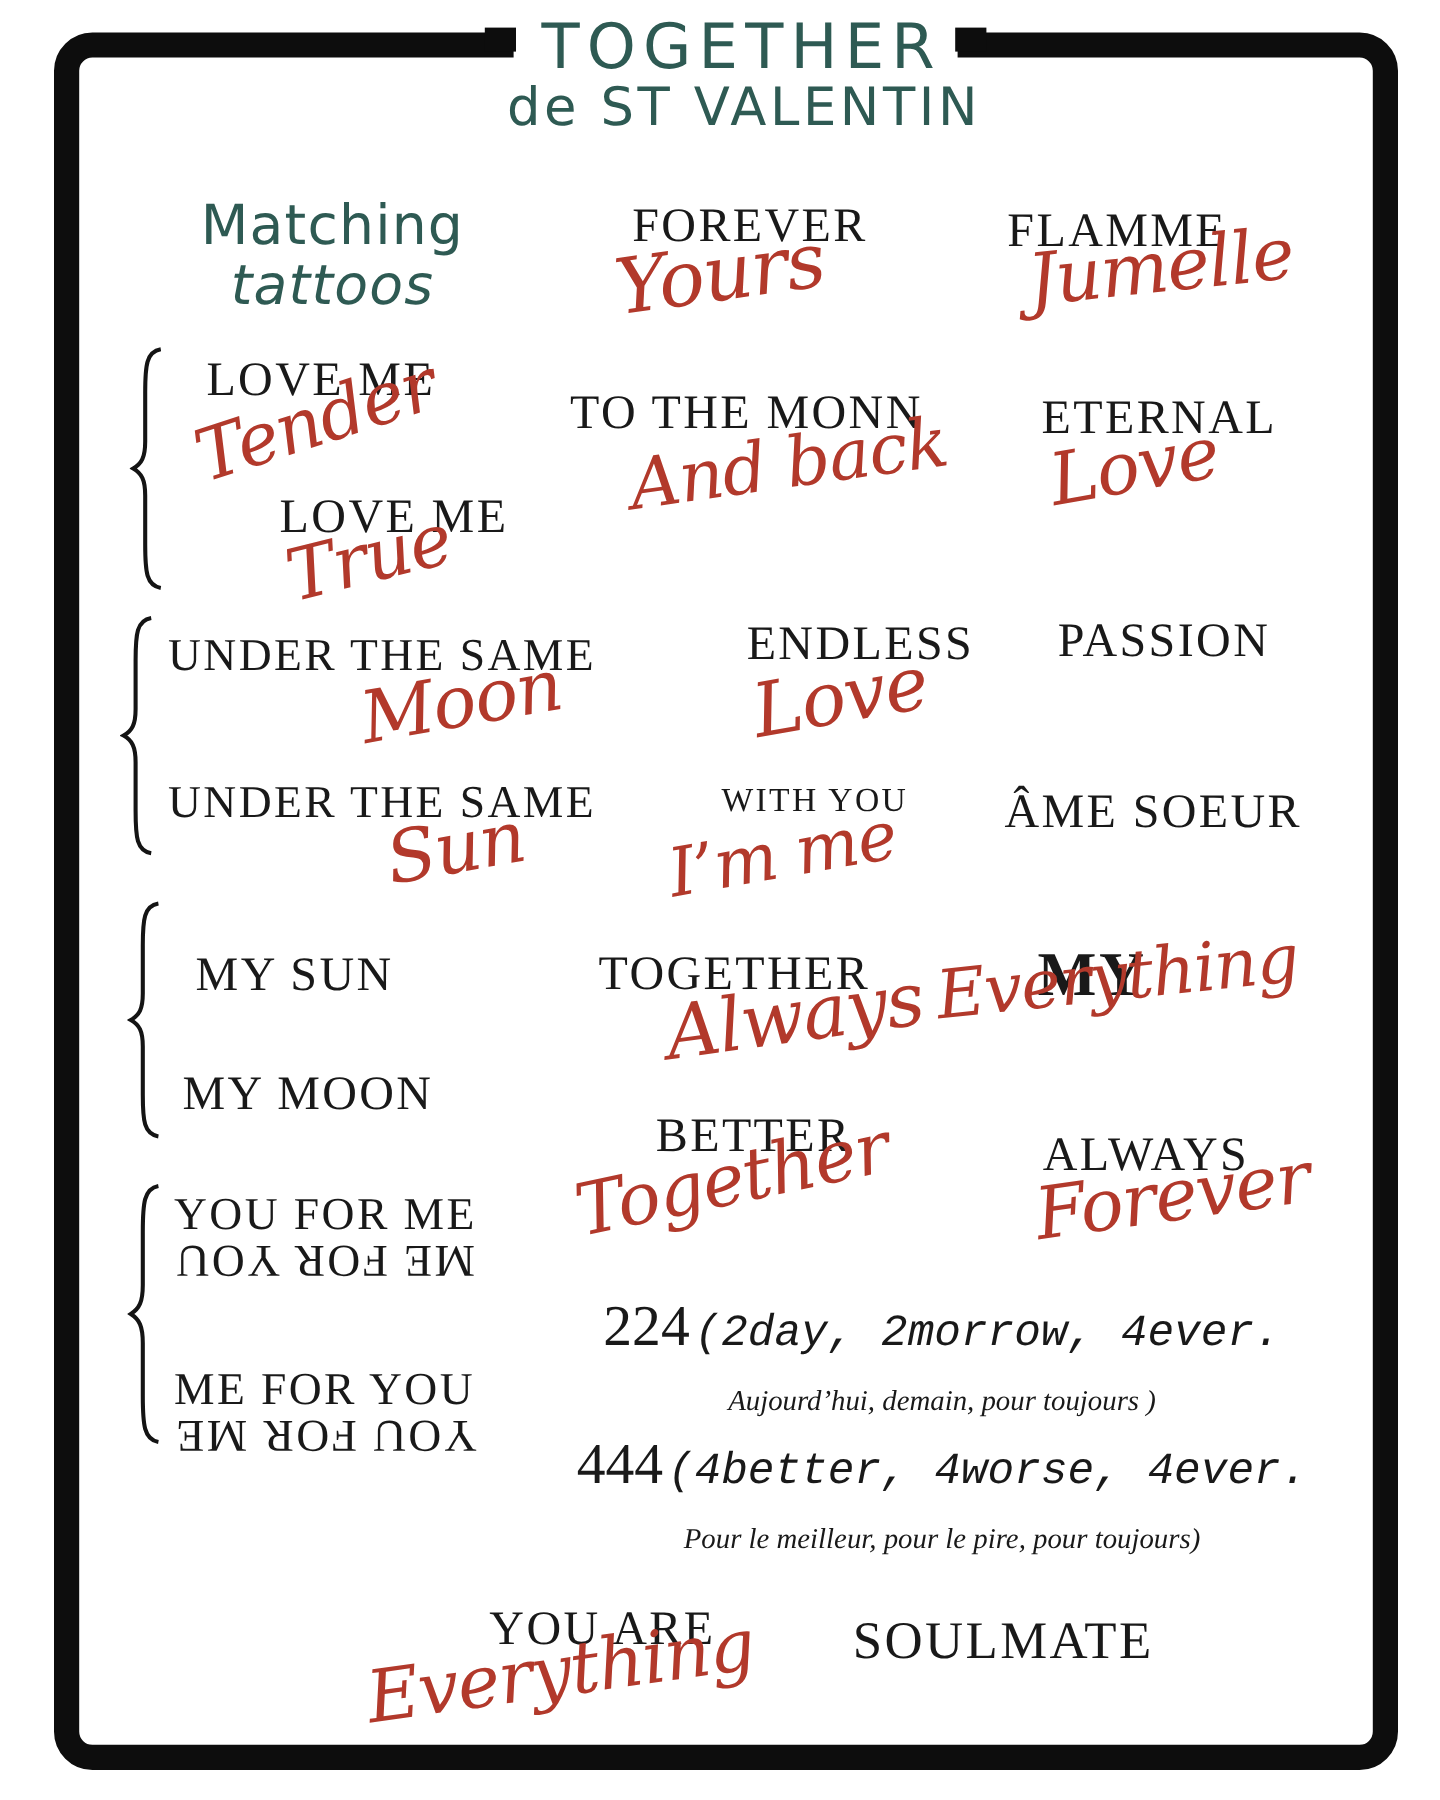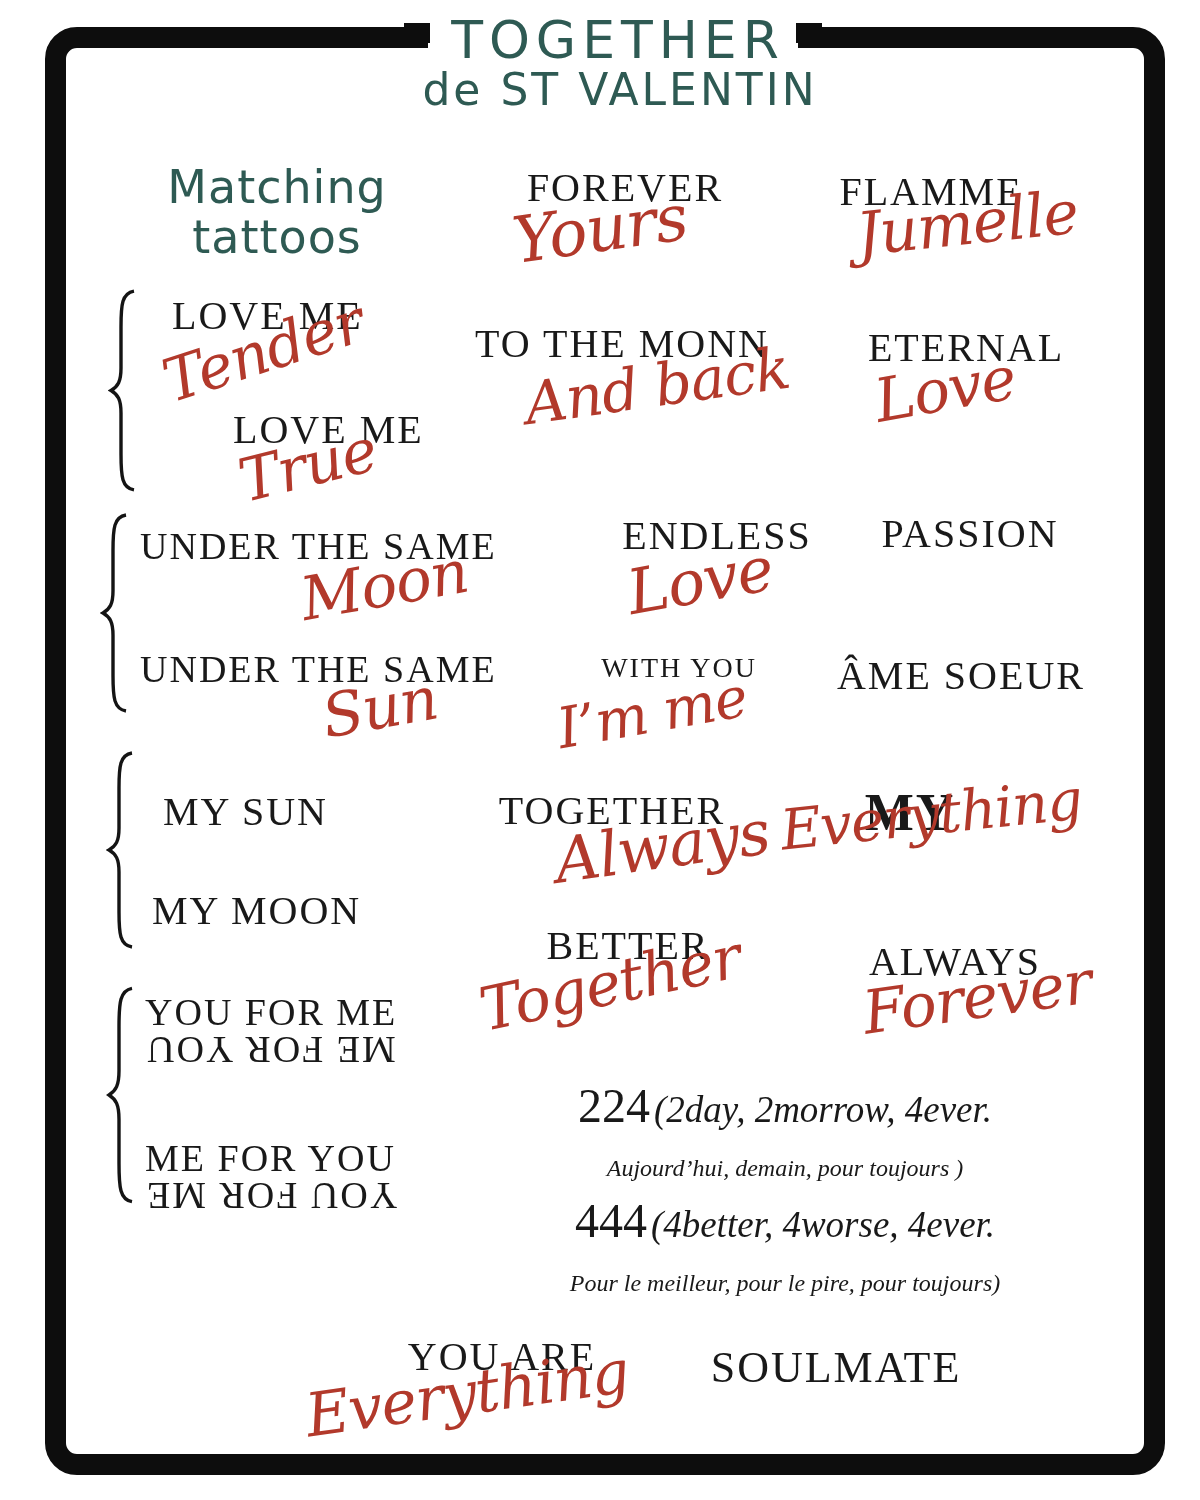--- a/index.html
+++ b/index.html
@@ -28,37 +28,37 @@
   
   .script{position:absolute;font-family:"DejaVu Serif",serif;font-style:italic;
           color:var(--red,#b2392b);white-space:nowrap;letter-spacing:-1px;z-index:3;}
 
   
   .brace{position:absolute;z-index:1;}
 
   
   .code{position:absolute;transform:translateX(-50%);white-space:nowrap;z-index:2;}
   .code-num{font-family:"Liberation Serif",serif;font-size:48px;}
-  .code-latin{font-family:Liberation Serif, serif;font-style:italic;font-size:37px;}
+  .code-latin{font-family:Liberation Mono, monospace;font-style:italic;font-size:37px;}
   .code-fr{position:absolute;transform:translateX(-50%);white-space:nowrap;
            font-family:"Liberation Serif",serif;font-style:italic;font-size:24px;z-index:2;}
 </style>
 </head>
 <body>
 
 <div class="frame"></div>
 <div class="frame-gap"></div>
 <div class="bar-cap" style="left:404px;"></div>
 <div class="bar-cap" style="left:796px;"></div>
 
 <div class="hand title-l1" style="left:618px;top:10px;">TOGETHER</div>
 <div class="hand title-l2" style="left:620px;top:64px;">de ST VALENTIN</div>
 
 <div class="hand sub" style="left:277px;top:160px;">Matching</div>
-<div class="hand sub" style="left:277px;top:210px;">tattoos</div>
+<div class="hand sub" style="left:277px;top:210px;font-style:italic;">tattoos</div>
 
 <svg class="brace" style="left:108px;top:288px;width:30px;height:205px;" viewBox="0 0 30 200" preserveAspectRatio="none">
     <path d="M26 3 C14 5 13 16 13 38 L13 78 C13 91 10 96 3 100 C10 104 13 109 13 122 L13 162 C13 184 14 195 26 197" fill="none" stroke="#141414" stroke-width="3.4" vector-effect="non-scaling-stroke"></path>
   </svg>
 <svg class="brace" style="left:100px;top:512px;width:30px;height:202px;" viewBox="0 0 30 200" preserveAspectRatio="none">
     <path d="M26 3 C14 5 13 16 13 38 L13 78 C13 91 10 96 3 100 C10 104 13 109 13 122 L13 162 C13 184 14 195 26 197" fill="none" stroke="#141414" stroke-width="3.4" vector-effect="non-scaling-stroke"></path>
   </svg>
 <svg class="brace" style="left:106px;top:750px;width:30px;height:200px;" viewBox="0 0 30 200" preserveAspectRatio="none">
     <path d="M26 3 C14 5 13 16 13 38 L13 78 C13 91 10 96 3 100 C10 104 13 109 13 122 L13 162 C13 184 14 195 26 197" fill="none" stroke="#141414" stroke-width="3.4" vector-effect="non-scaling-stroke"></path>
   </svg>

